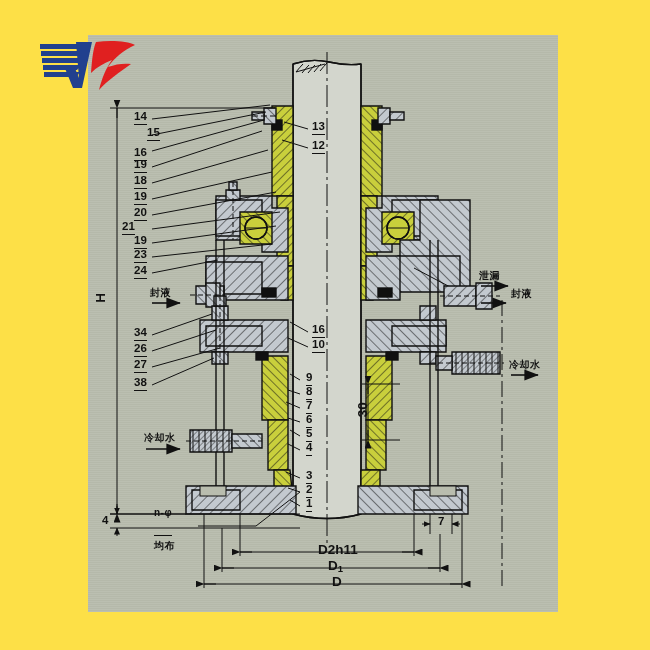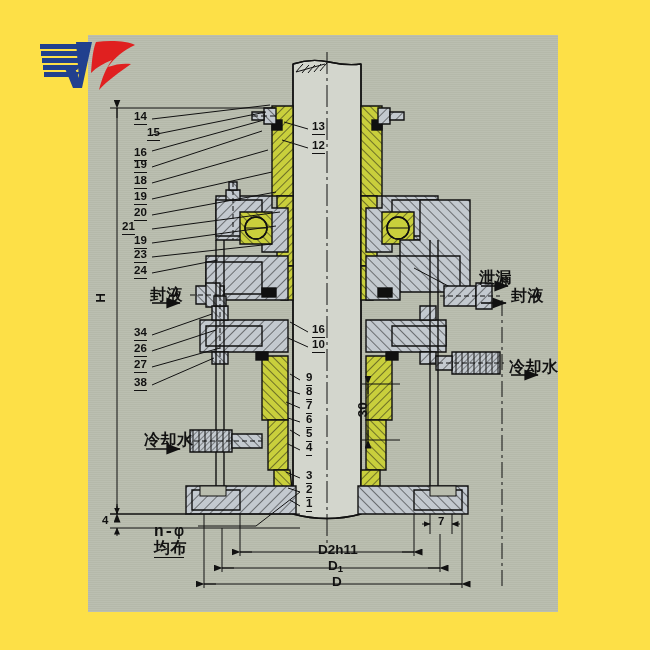--- a/index.html
+++ b/index.html
@@ -17,21 +17,21 @@
   
   #logo{position:absolute;left:36px;top:36px;width:105px;height:56px;}
 
   
   #draw{position:absolute;left:0;top:0;width:650px;height:650px;}
 
   
   .lbl{position:absolute;color:#111;line-height:1;white-space:nowrap;}
   .num{font-size:11.5px;font-weight:700;font-family:"Liberation Sans",sans-serif;
        border-bottom:1.4px solid #111;padding-bottom:1px;}
-  .cjk{font-size:16px;font-weight:700;font-family:Liberation Mono, monospace;letter-spacing:.5px;}
+  .cjk{font-size:10px;font-weight:700;font-family:Liberation Sans, sans-serif;letter-spacing:.5px;}
   .dim{font-size:13.5px;font-weight:700;font-family:"Liberation Sans",sans-serif;}
   .dim .sub{font-size:9.5px;vertical-align:-2px;}
   .rot{transform:rotate(-90deg);transform-origin:center center;}
 </style>
 </head>
 <body>
 
 <div id="root">
 
   <div id="sheet">
@@ -383,21 +383,21 @@
 
     <span class="lbl num" style="left:312px;top:121px">13</span>
     <span class="lbl num" style="left:312px;top:140px">12</span>
 
     <span class="lbl cjk" style="left:150px;top:288px">封液</span>
     <span class="lbl cjk" style="left:144px;top:433px">冷却水</span>
     <span class="lbl cjk" style="left:479px;top:271px">泄漏</span>
     <span class="lbl cjk" style="left:511px;top:289px">封液</span>
     <span class="lbl cjk" style="left:509px;top:360px">冷却水</span>
 
-    <span class="lbl cjk" style="left:154px;top:524px;border-bottom:1.4px solid #111;padding-bottom:17px">n-φ</span>
+    <span class="lbl cjk" style="left:154px;top:508px;border-bottom:1.4px solid #111;padding-bottom:17px">n-φ</span>
     <span class="lbl cjk" style="left:154px;top:541px">均布</span>
 
     <span class="lbl dim rot" style="left:96px;top:291px">H</span>
     <span class="lbl dim rot" style="left:355px;top:403px">30</span>
     <span class="lbl dim" style="left:102px;top:515px;font-size:11.5px">4</span>
     <span class="lbl dim" style="left:438px;top:516px;font-size:11.5px">7</span>
     <span class="lbl dim" style="left:318px;top:543px">D2h11</span>
     <span class="lbl dim" style="left:328px;top:559px">
       <span>D</span><span class="sub">1</span>
     </span>

